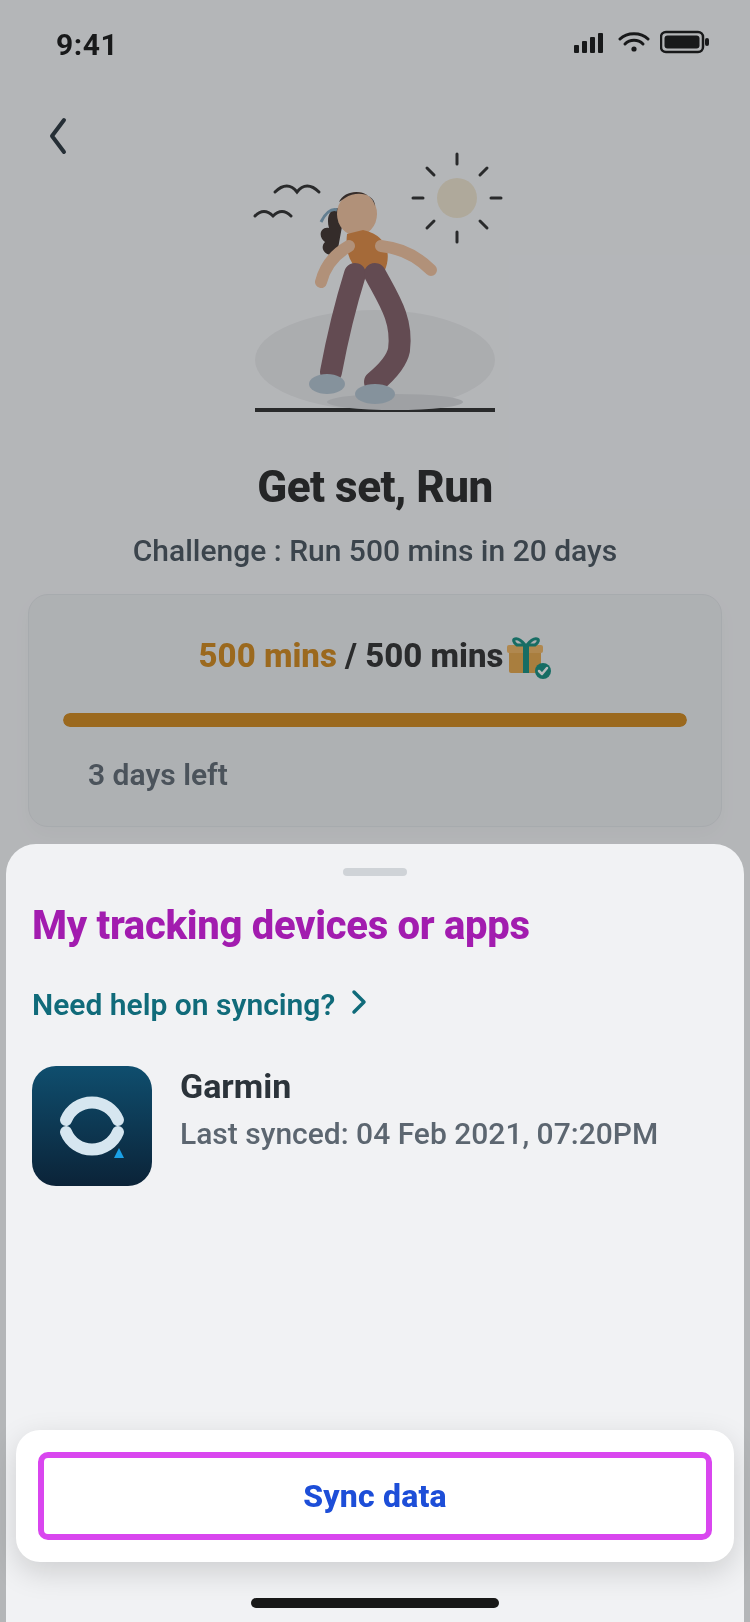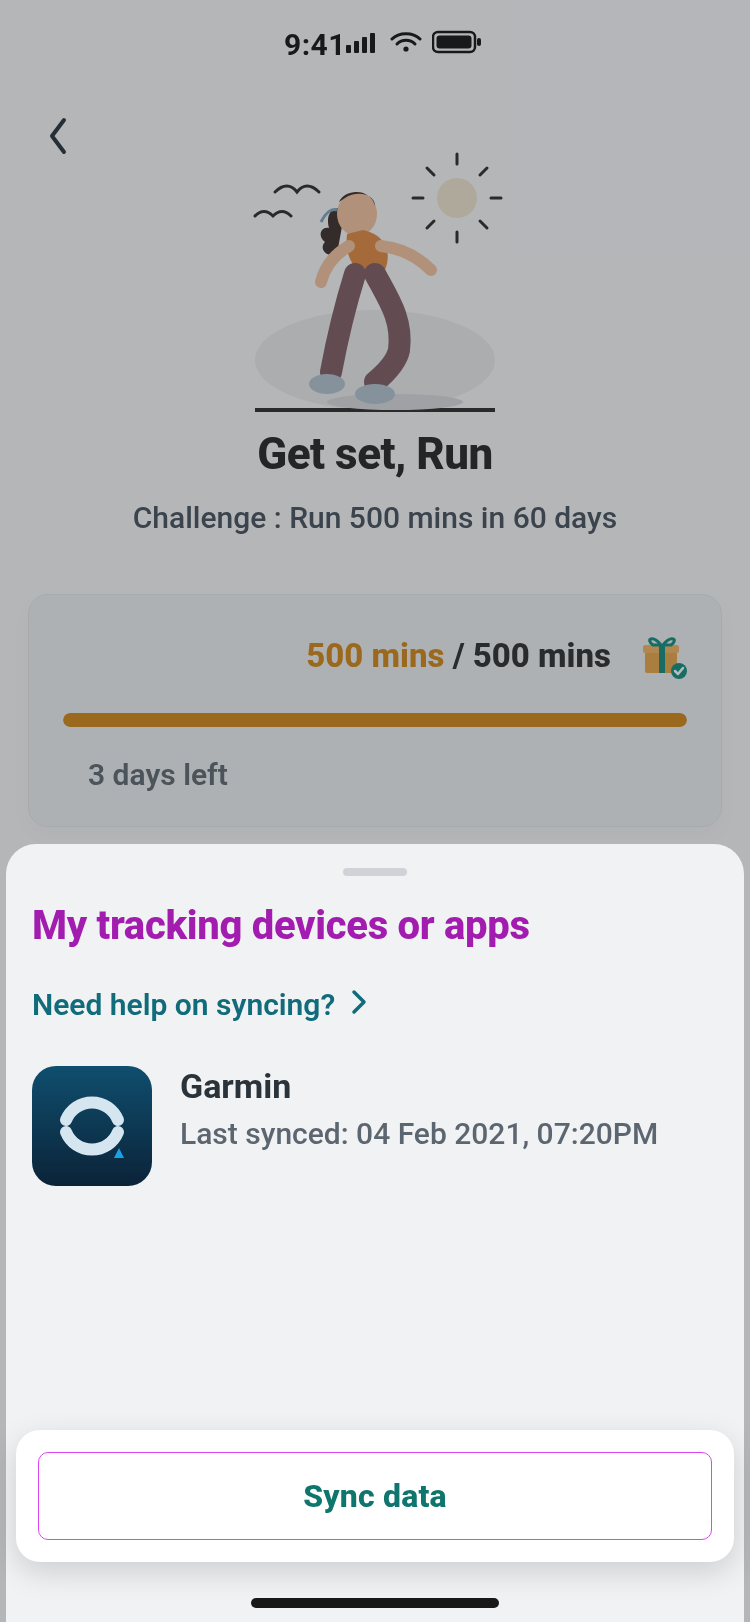--- a/index.html
+++ b/index.html
@@ -1,38 +1,38 @@
 <!DOCTYPE html>
 <html><head>
 <meta charset="utf-8">
 <style>
   * { box-sizing: border-box; margin: 0; padding: 0; }
   html, body { width: 750px; height: 1622px; font-family: -apple-system, BlinkMacSystemFont, "Segoe UI", Roboto, Helvetica, Arial, sans-serif; background:#fff; }
   .screen { position: relative; width:750px; height:1622px; overflow:hidden; background:#f7f8fa; }
 
   
-  .status-bar { position:absolute; top:0; left:0; right:0; height:88px; display:flex; align-items:center; justify-content:center; padding:0 40px 0 56px; }
+  .status-bar { position:absolute; top:0; left:0; right:0; height:88px; display:flex; align-items:center; justify-content:space-between; padding:0 40px 0 56px; }
   .status-time { font-size:30px; font-weight:700; color:#111; letter-spacing:0.5px; }
   .status-icons { display:flex; align-items:center; gap:10px; }
 
   
   .back-btn { position:absolute; top:108px; left:28px; width:60px; height:60px; display:flex; align-items:center; justify-content:center; }
 
   
   .hero { position:absolute; top:120px; left:0; right:0; height:300px; display:flex; align-items:flex-end; justify-content:center; }
   .hero-wrap { position:relative; width:300px; height:270px; }
 
   
   .title-block { position:absolute; top:428px; left:0; right:0; text-align:center; padding:0 40px; }
-  .title { font-size:44px; font-weight:800; color:#222; letter-spacing:-0.5px; }
+  .title { font-size:44px; font-weight:800; color:#222; letter-spacing:-0.5px;margin-top:33px; }
   .subtitle { margin-top:20px; font-size:30px; font-weight:500; color:#44505a; }
 
   
   .progress-card { position:absolute; top:594px; left:28px; right:28px; background:#eef0f2; border-radius:20px; padding:36px 34px 34px 34px; border:1px solid #e4e7ea; box-shadow:0 8px 20px rgba(0,0,0,0.03); }
-  .progress-row { display:flex; align-items:center; justify-content:flex-end;gap:28px; }
+  .progress-row { display:flex; align-items:center; justify-content:center; }
   .progress-text { font-size:33px; font-weight:800; color:#2b2b2b; }
   .progress-done { color:#d18617; }
   .gift-wrap { position:relative; width:48px; height:48px; }
   .progress-bar { margin-top:34px; height:14px; border-radius:7px; background:#e1e4e7; overflow:hidden; }
   .progress-fill { height:100%; background:#d18617; border-radius:7px; }
   .days-left { margin-top:30px; font-size:30px; font-weight:600; color:#5c6670;margin-left:25px; }
 
   
   .sheet { position:absolute; left:6px; right:6px; bottom:0; top:844px; background:#f1f2f4; border-top-left-radius:30px; border-top-right-radius:30px; padding:24px 26px 160px 26px; }
   .sheet-grabber { width:64px; height:8px; background:#cfd3d7; border-radius:4px; margin:0 auto 26px auto; }
@@ -42,21 +42,21 @@
 
   
   .device-row { margin-top:44px; display:flex; align-items:flex-start; gap:28px; }
   .device-icon { width:120px; height:120px; border-radius:24px; background:linear-gradient(180deg,#0f4e6e 0%, #0b2338 100%); display:flex; align-items:center; justify-content:center; position:relative; }
   .device-texts { display:flex; flex-direction:column; gap:10px; }
   .device-name { font-size:34px; font-weight:700; color:#2b333a; }
   .device-sync { font-size:30px; font-weight:500; color:#5c6670; }
 
   
   .sync-bar { position:absolute; left:16px; right:16px; bottom:60px; background:#ffffff; border-radius:24px; padding:22px; box-shadow:0 10px 30px rgba(0,0,0,0.15); }
-  .sync-btn { width:100%; height:88px; border:1px solid #d946ef; border-radius:10px; background:#fff; color:#0f766e; font-size:32px; font-weight:800; letter-spacing:0.2px; display:flex; align-items:center; justify-content:center; }
+  .sync-btn { width:100%; height:88px; border:6px solid #d946ef; border-radius:10px; background:#fff; color:#1d4ed8; font-size:32px; font-weight:800; letter-spacing:0.2px; display:flex; align-items:center; justify-content:center; }
 
   
   .home-indicator { position:absolute; bottom:14px; left:50%; transform:translateX(-50%); width:248px; height:10px; background:#000; border-radius:5px; opacity:0.9; }
 
   
   .dim-overlay { position:absolute; inset:0; background:rgba(40,44,48,0.32); pointer-events:none; }
 </style>
 </head>
 <body>
 
@@ -144,21 +144,21 @@
         <path d="M150 124 C164 150 178 170 174 200 C172 210 162 222 150 232" stroke="#7f5a63" stroke-width="22" stroke-linecap="round" fill="none"></path>
 
         <ellipse cx="102" cy="234" rx="18" ry="10" fill="#b2c3d0"></ellipse>
         <ellipse cx="150" cy="244" rx="20" ry="10" fill="#b2c3d0"></ellipse>
       </svg>
     </div>
   </div>
 
   <div class="title-block">
     <div class="title">Get set, Run</div>
-    <div class="subtitle">Challenge : Run 500 mins in 60 days</div>
+    <div class="subtitle">Challenge : Run 500 mins in 20 days</div>
   </div>
 
   <div class="progress-card">
     <div class="progress-row">
       <div class="progress-text">
         <span class="progress-done">500 mins</span>
         <span>/ 500 mins</span>
       </div>
       <div class="gift-wrap">
         <svg width="48" height="48" viewBox="0 0 48 48">

